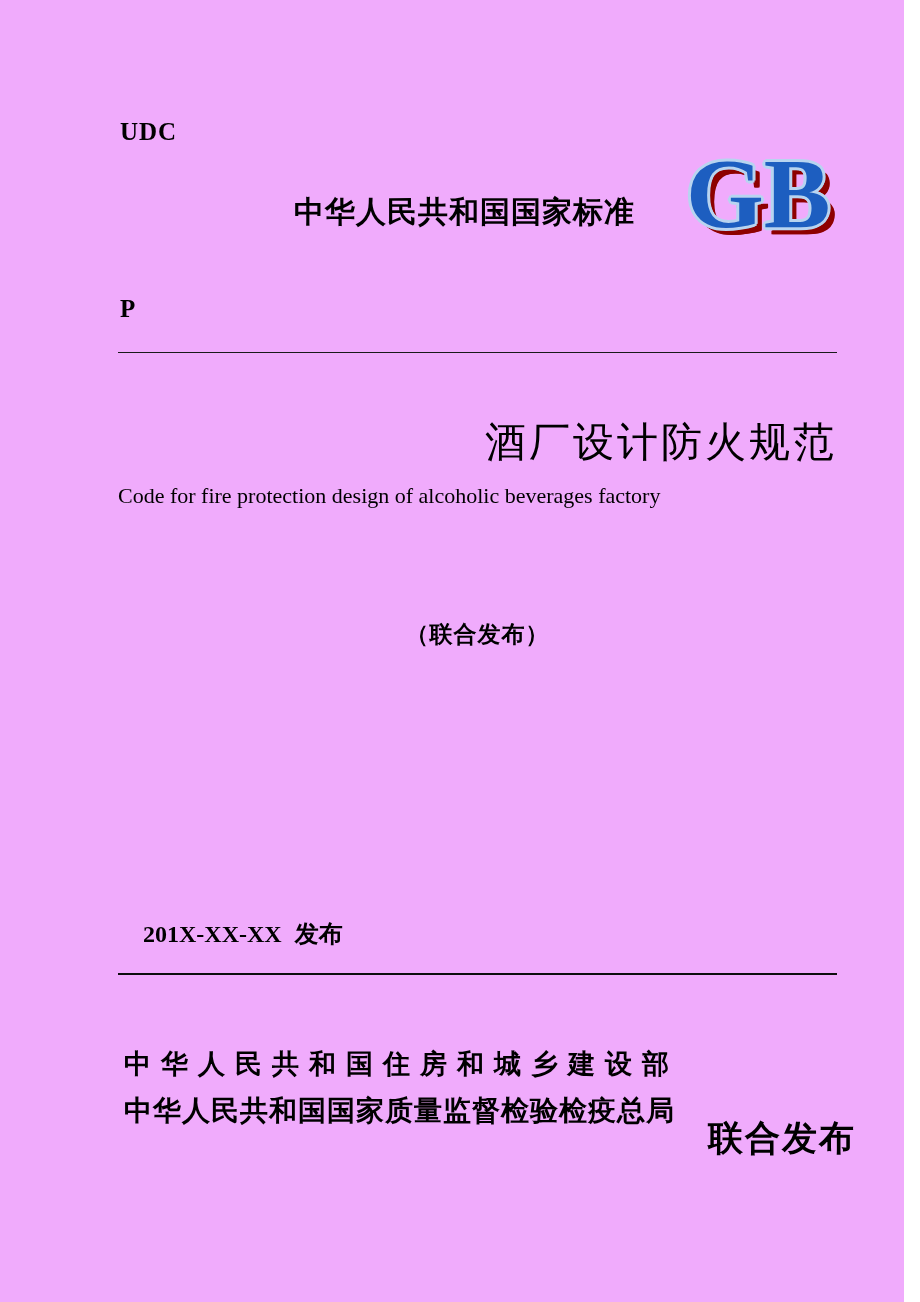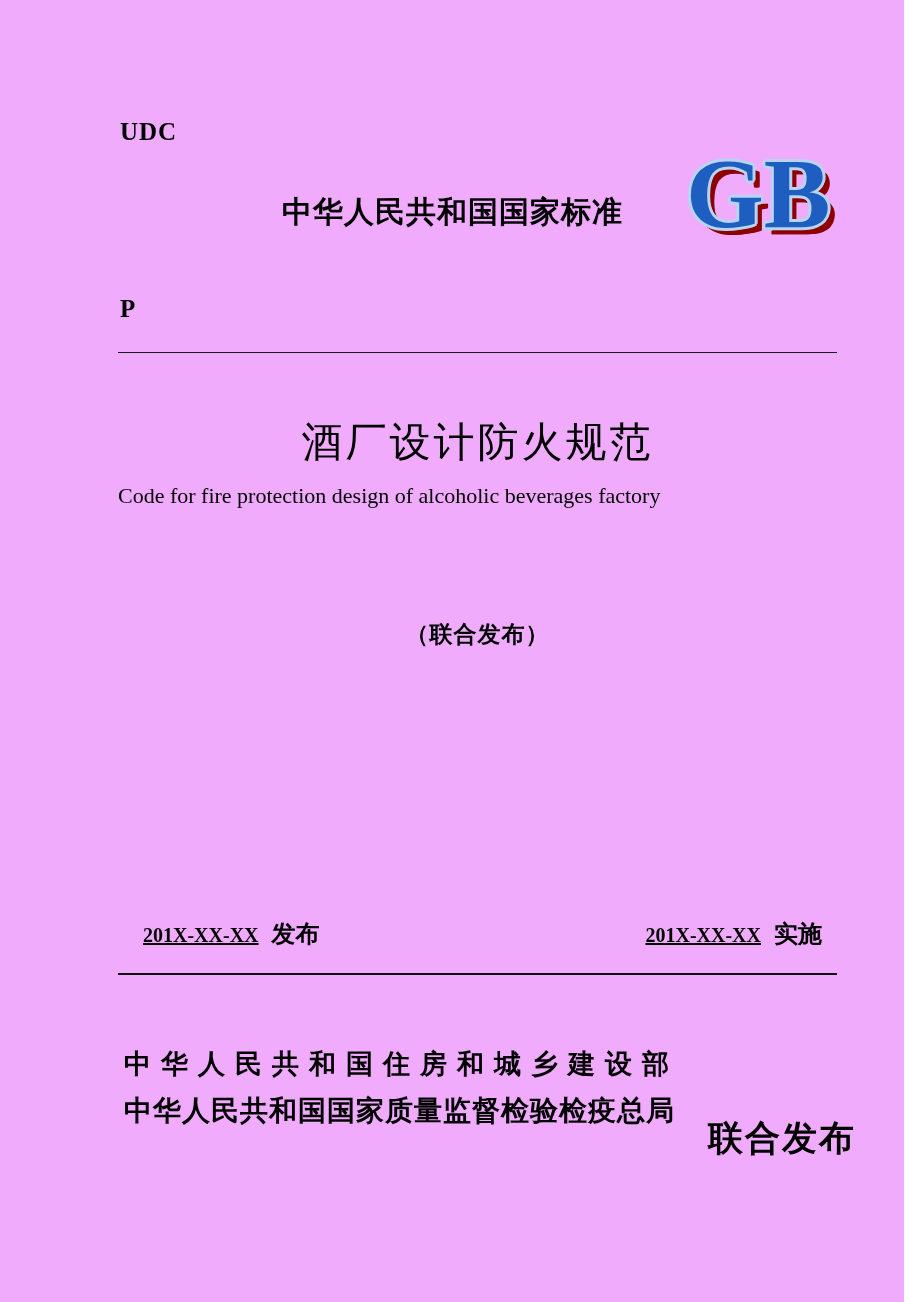--- a/index.html
+++ b/index.html
@@ -7,21 +7,21 @@
     position:relative; width:904px; height:1302px; background:#f0abfc;
     overflow:hidden; font-family:"Liberation Serif","DejaVu Serif",serif; color:#000;
   }
   .serif { font-family:"Liberation Serif","DejaVu Serif",serif; }
 
   .udc {
     position:absolute; left:120px; top:118px;
     font-weight:bold; font-size:25px; letter-spacing:1px;
   }
   .standard-type {
-    position:absolute; left:282px; top:192px;
+    position:absolute; left:294px; top:192px;
     font-family:Liberation Mono, monospace;
     font-weight:bold; font-size:30px; letter-spacing:1px; white-space:nowrap;
   }
   .gb-logo {
     position:absolute; left:686px; top:144px;
     font-family:Liberation Serif, serif;
     font-weight:bold; font-size:100px; line-height:1; color:#1d5ec0;
     text-shadow:
       -2px -2px 0 #b8d4f0,  2px -2px 0 #b8d4f0,
       -2px  2px 0 #b8d4f0,  2px  2px 0 #b8d4f0,
@@ -36,35 +36,35 @@
   .standard-number {
     position:absolute; right:84px; top:295px;
     font-weight:bold; font-size:25px; white-space:nowrap;
   }
   .rule { position:absolute; left:118px; width:719px; background:#1a1a1a; }
   .rule-top { top:352px; height:1px; }
   .rule-bottom { top:973px; height:2px; background:#0d0d0d; }
 
   .title-cn {
     position:absolute; left:118px; top:415px; width:719px;
-    text-align:center; font-size:41px; letter-spacing:3px; font-weight:normal;
+    text-align:right; font-size:41px; letter-spacing:3px; font-weight:normal;
     white-space:nowrap;
   }
   .title-en {
     position:absolute; left:118px; top:483px; width:719px;
     text-align:left; font-size:22px; white-space:nowrap;
   }
   .draft-note {
     position:absolute; left:118px; top:619px; width:719px;
     text-align:center; font-family:"Liberation Sans","DejaVu Sans",sans-serif;
     font-size:23px; font-weight:600; letter-spacing:1px;
   }
 
   .date-line { position:absolute; top:918px; white-space:nowrap; }
-  .date-line .num { font-weight:bold; font-size:20px;text-decoration:underline; }
+  .date-line .num { font-weight:bold; font-size:24px; }
   .date-line .lbl {
     font-family:"Liberation Sans","DejaVu Sans",sans-serif;
     font-weight:bold; font-size:24px; margin-left:13px;text-align:center;
   }
   .date-issue { left:143px; }
   .date-implement { right:82px; }
 
   .agency {
     position:absolute; left:124px; white-space:nowrap;
     font-family:"Liberation Sans","DejaVu Sans",sans-serif; font-weight:bold;
@@ -96,23 +96,20 @@
   <div class="title-cn">酒厂设计防火规范</div>
 
   <div class="title-en">Code for fire protection design of alcoholic beverages factory</div>
 
   <div class="draft-note">（联合发布）</div>
 
   <div class="date-line date-issue">
     <span class="num serif">201X-XX-XX</span><span class="lbl">发布</span>
   </div>
 
-  <div class="date-line date-implement">
-    <span class="num serif">201X-XX-XX</span><span class="lbl">实施</span>
-  </div>
 
   <div class="rule rule-bottom"></div>
 
   <div class="agency agency-1">中华人民共和国住房和城乡建设部</div>
 
   <div class="agency agency-2">中华人民共和国国家质量监督检验检疫总局</div>
 
   <div class="joint-label">联合发布</div>
 
 </div>

